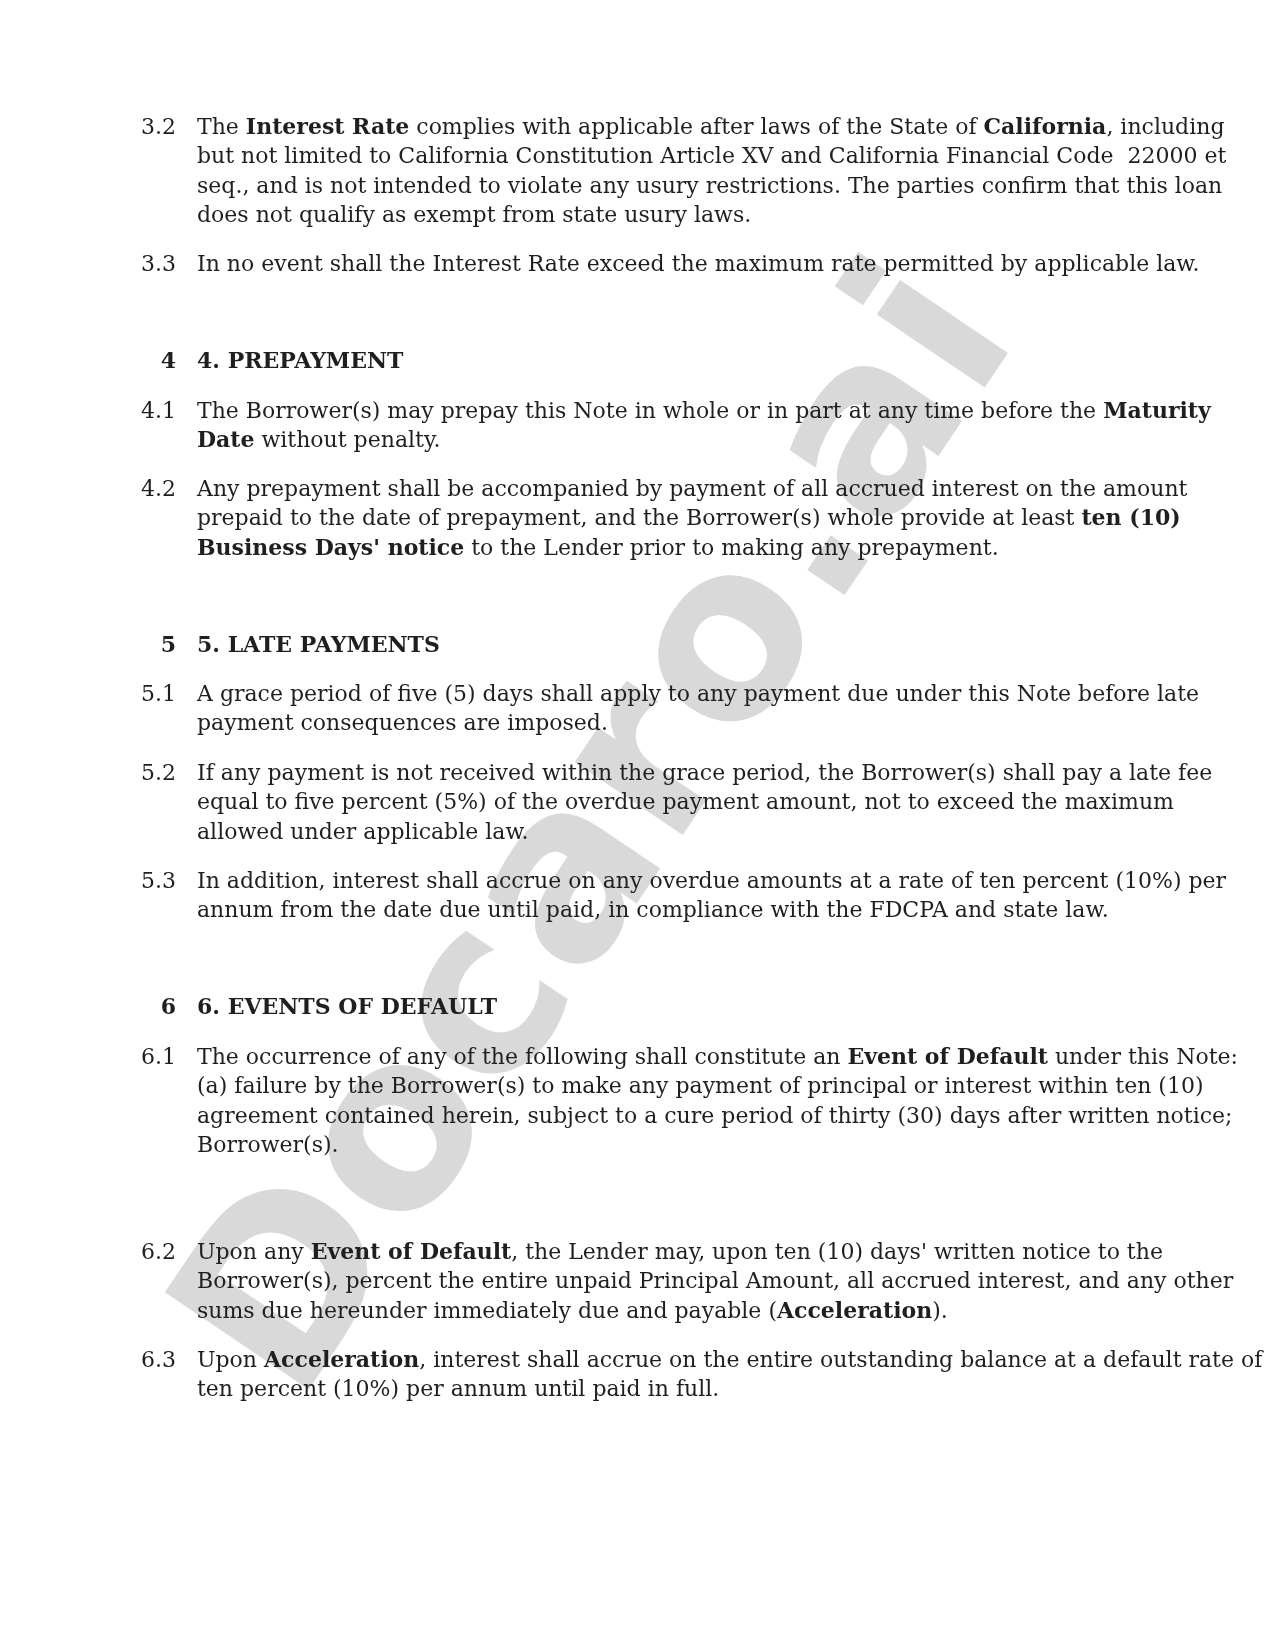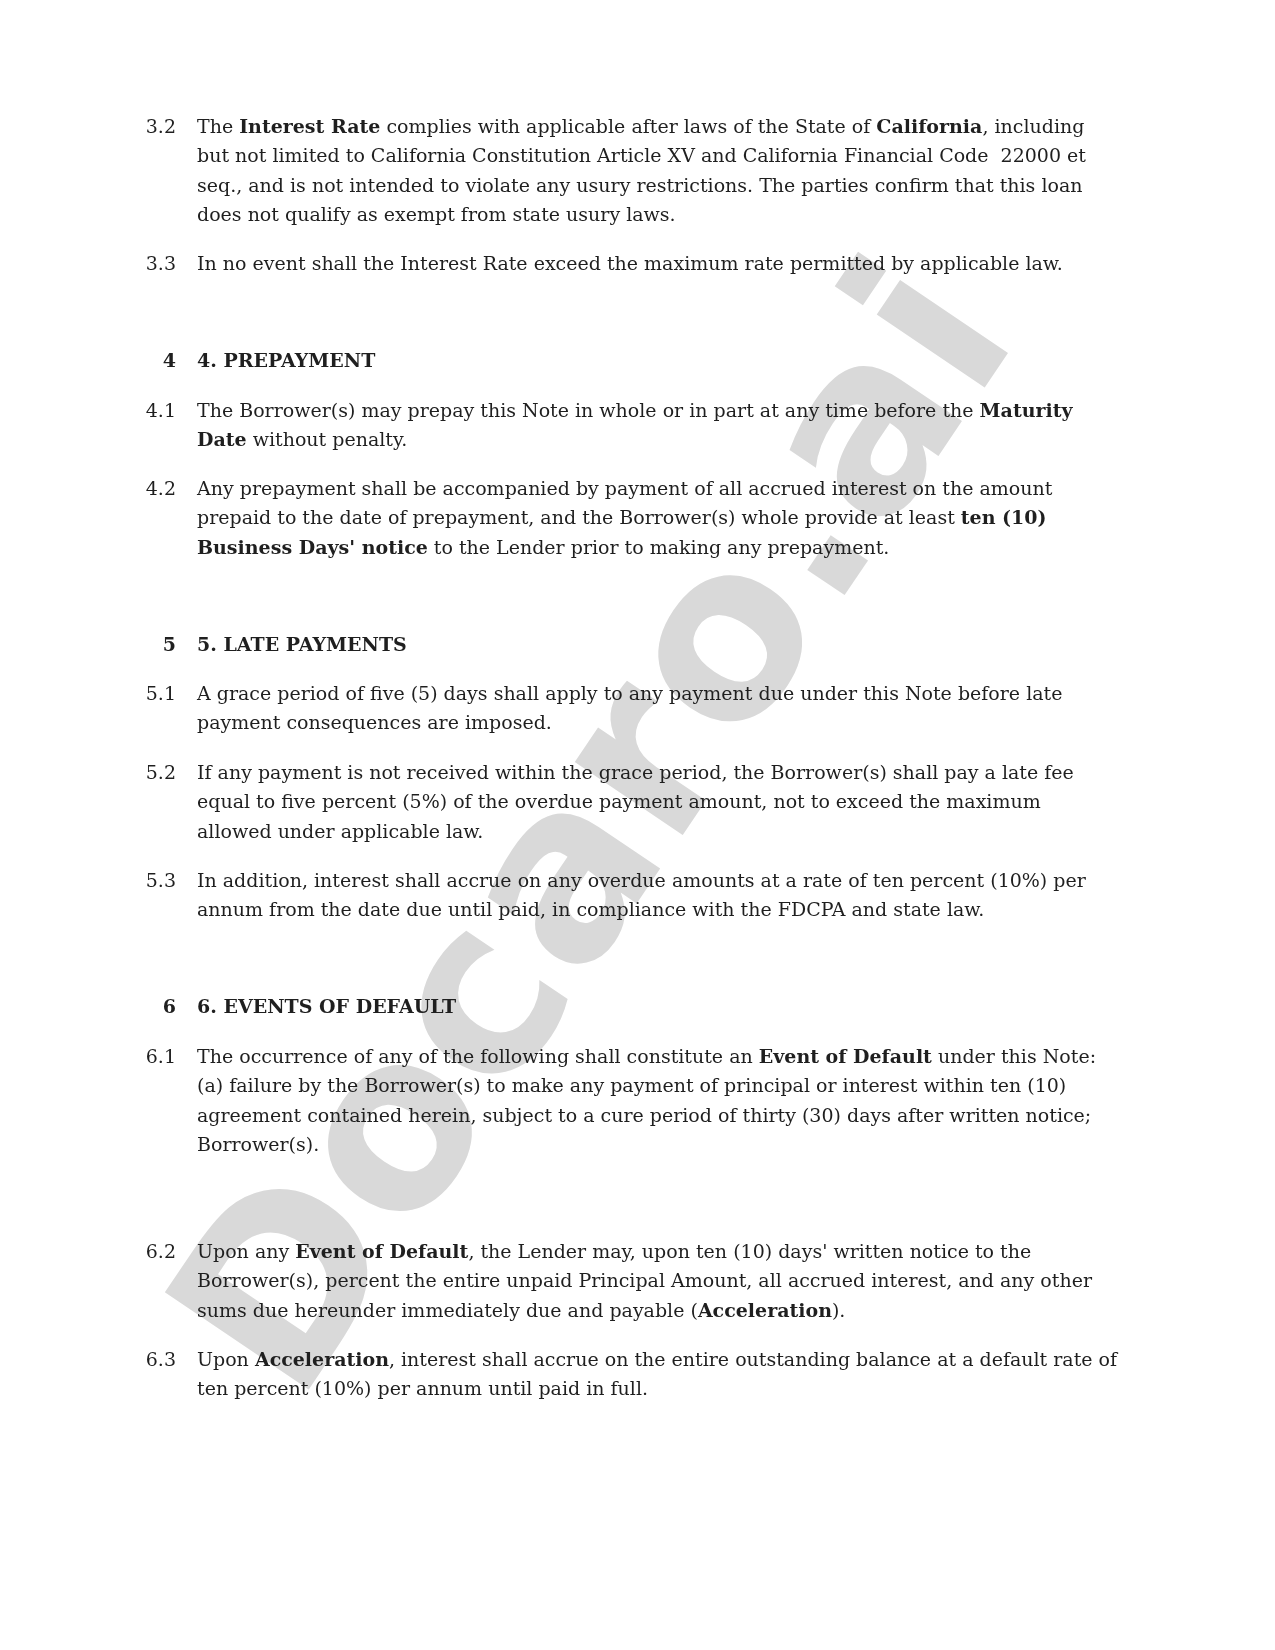--- a/index.html
+++ b/index.html
@@ -19,21 +19,21 @@
     white-space: nowrap;
     letter-spacing: 2px;
     z-index: 1;
     user-select: none;
   }
   .content {
     position: absolute; left: 0; top: 0; width: 1275px; height: 1650px;
     z-index: 2;
     font-family: "DejaVu Serif", serif;
     color: #1f1f1f;
-    font-size: 19px;
+    font-size: 22px;
   }
   .row { position: absolute; left: 0; width: 1275px; }
   .num {
     position: absolute; width: 46px; left: 130px; text-align: right;
     line-height: 29.4px;
   }
   .heading .num { font-weight: bold; }
   .body {
     position: absolute; left: 197px; width: 900px;
   }

